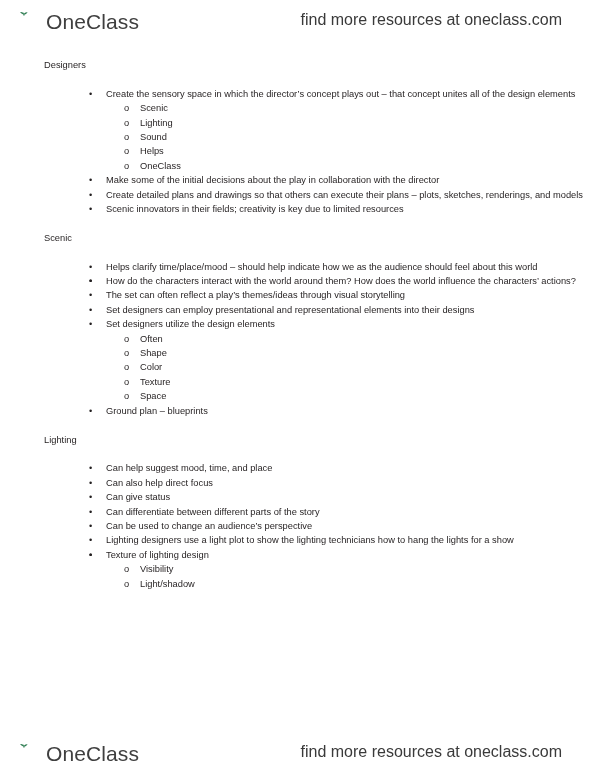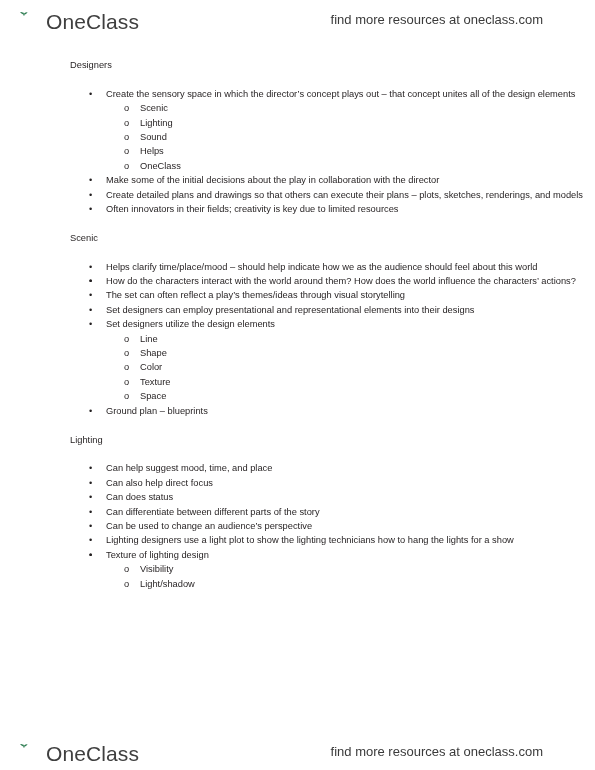--- a/index.html
+++ b/index.html
@@ -48,41 +48,41 @@
     font-size: 21px;
     line-height: 21px;
     letter-spacing: 0.1px;
     color: #3f3f3f;
     margin-left: -18px;
     padding-left: 18px;
     white-space: nowrap;
   }
   .brand-tagline {
     position: absolute;
-    right: 52px;
-    font-size: 13px;
+    right: 33px;
+    font-size: 16px;
     line-height: 13px;
     color: #3a3a3a;
     white-space: nowrap;
     text-align: center;
   }
 
   
   .doc {
     position: absolute;
     left: 0;
     top: 58px;
     width: 595px;
   }
 
   .section-title {
     font-size: 9.3px;
     line-height: 14.4px;
     color: #231f20;
-    margin: 0 0 0 70px;
+    margin: 0 0 0 44px;
     padding: 0;
     font-weight: normal;
   }
 
   .spacer-line {
     height: 14.4px;
   }
 
   ul.level1 {
     list-style: none;
@@ -169,21 +169,21 @@
       <li class="bullet">
         <span class="marker">•</span>
         <span class="text">Make some of the initial decisions about the play in collaboration with the director</span>
       </li>
       <li class="bullet">
         <span class="marker">•</span>
         <span class="text">Create detailed plans and drawings so that others can execute their plans – plots, sketches, renderings, and models</span>
       </li>
       <li class="bullet">
         <span class="marker">•</span>
-        <span class="text">Often innovators in their fields; creativity is key due to limited resources</span>
+        <span class="text">Scenic innovators in their fields; creativity is key due to limited resources</span>
       </li>
     </ul>
     <div class="spacer-line"></div>
     <div class="section-title">Scenic</div>
     <div class="spacer-line"></div>
     <ul class="level1">
       <li class="bullet">
         <span class="marker">•</span>
         <span class="text">Helps clarify time/place/mood – should help indicate how we as the audience should feel about this world</span>
       </li>
@@ -201,21 +201,21 @@
       <li class="bullet">
         <span class="marker">•</span>
         <span class="text">Set designers can employ presentational and representational elements into their designs</span>
       </li>
       <li class="bullet">
         <span class="marker">•</span>
         <span class="text">Set designers utilize the design elements</span>
       </li>
       <li>
         <ul class="level2">
-          <li class="subbullet"><span class="marker">o</span><span class="text">Line</span></li>
+          <li class="subbullet"><span class="marker">o</span><span class="text">Often</span></li>
           <li class="subbullet"><span class="marker">o</span><span class="text">Shape</span></li>
           <li class="subbullet"><span class="marker">o</span><span class="text">Color</span></li>
           <li class="subbullet"><span class="marker">o</span><span class="text">Texture</span></li>
           <li class="subbullet"><span class="marker">o</span><span class="text">Space</span></li>
         </ul>
       </li>
       <li class="bullet">
         <span class="marker">•</span>
         <span class="text">Ground plan – blueprints</span>
       </li>
@@ -227,21 +227,21 @@
       <li class="bullet">
         <span class="marker">•</span>
         <span class="text">Can help suggest mood, time, and place</span>
       </li>
       <li class="bullet">
         <span class="marker">•</span>
         <span class="text">Can also help direct focus</span>
       </li>
       <li class="bullet">
         <span class="marker">•</span>
-        <span class="text">Can does status</span>
+        <span class="text">Can give status</span>
       </li>
       <li class="bullet">
         <span class="marker">•</span>
         <span class="text">Can differentiate between different parts of the story</span>
       </li>
       <li class="bullet">
         <span class="marker">•</span>
         <span class="text">Can be used to change an audience’s perspective</span>
       </li>
       <li class="bullet">

